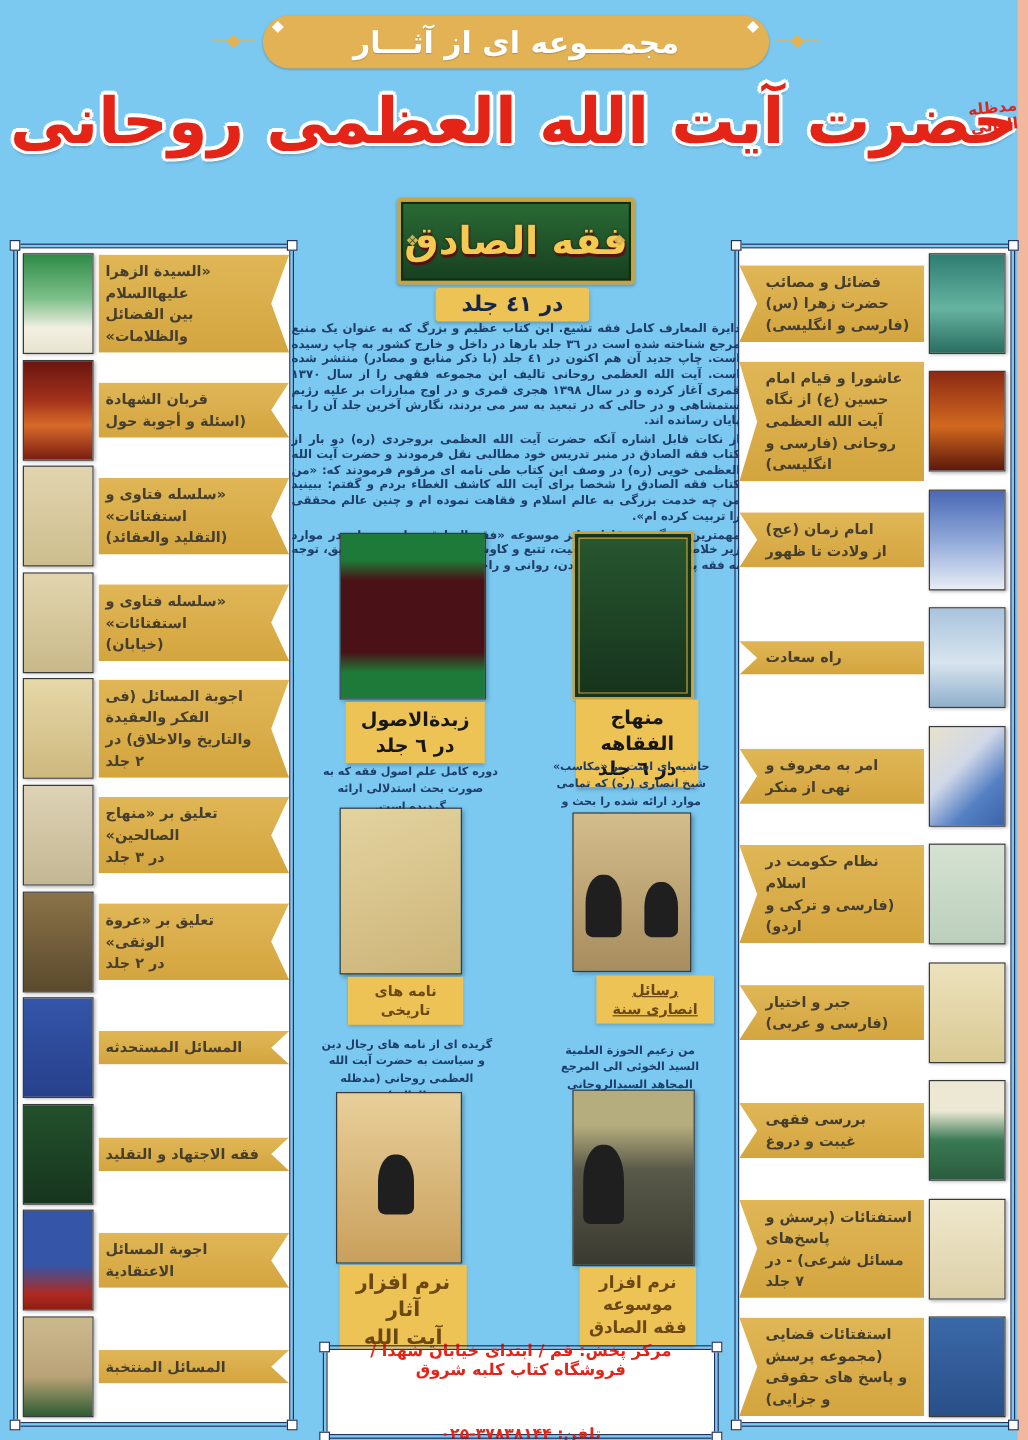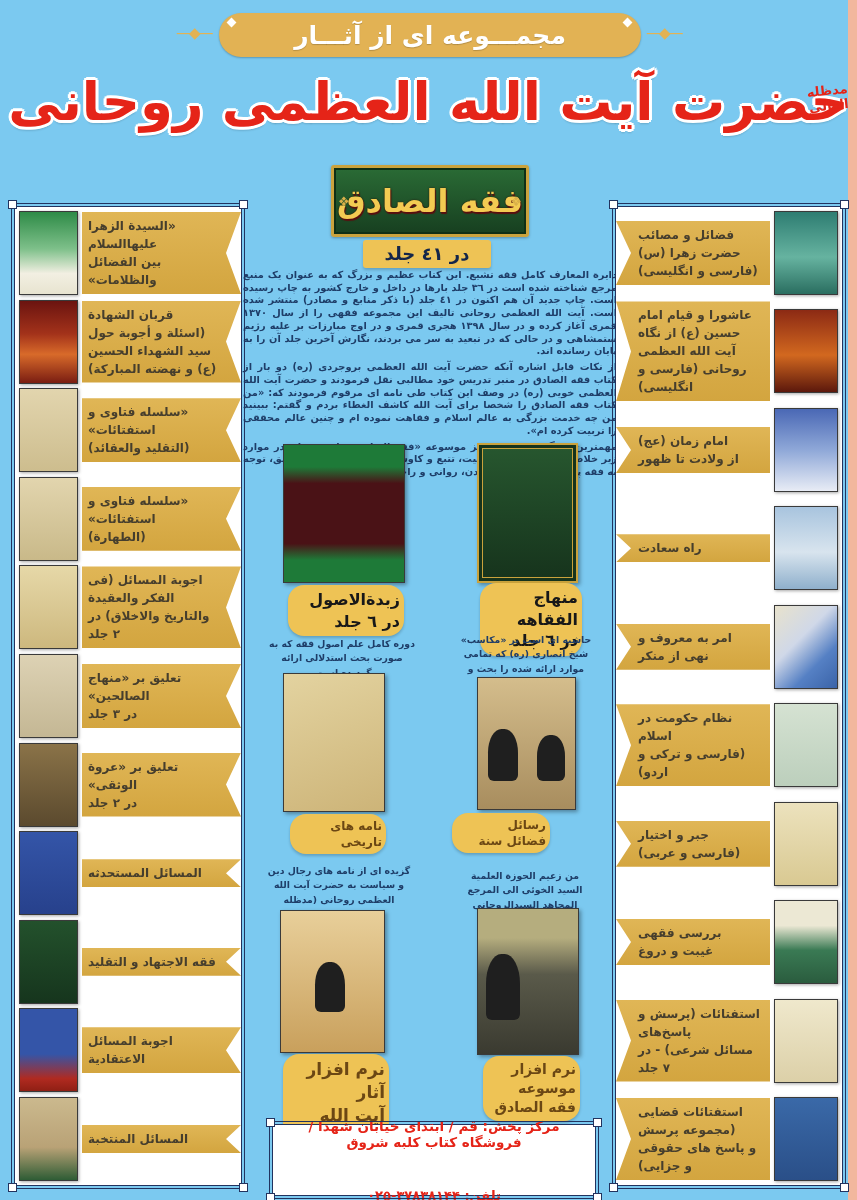--- a/index.html
+++ b/index.html
@@ -58,39 +58,39 @@
   .ribbon{flex:1;background:linear-gradient(180deg,#e0b656,#d3a53f);direction:rtl;text-align:left;
           color:#463e2d;font-weight:bold;font-size:12px;line-height:1.5;padding:5px 0;}
   .ribbon-left{clip-path:polygon(0 0,100% 0,calc(100% - 15px) 50%,100% 100%,0 100%);
                padding-right:22px;padding-left:6px;}
   .ribbon-right{clip-path:polygon(0 0,100% 0,100% 100%,0 100%,15px 50%);
                 padding-right:10px;padding-left:22px;}
   .rl{display:block;}
 
   
   .cover{position:absolute;border:1px solid #3a3a3a;box-shadow:2px 2px 4px rgba(0,0,0,.35);}
-  .clabel{position:absolute;background:#eec355;direction:rtl;text-align:right;font-weight:bold;
-          border-radius:16px;padding:4px 4px;box-shadow:0 2px 3px rgba(0,0,0,.2);line-height:1.35;}
+  .clabel{position:absolute;background:#eec355;direction:rtl;text-align:center;font-weight:bold;
+          border-radius:0;padding:4px 4px;box-shadow:0 2px 3px rgba(0,0,0,.2);line-height:1.35;}
   .clabel .rl{display:block;}
   .cl-black{color:#181818;font-size:16px;}
   .cl-brown{color:#6b4714;font-size:12px;}
   .cdesc{position:absolute;direction:rtl;text-align:center;color:#1e3d68;font-size:9.3px;
          font-weight:bold;line-height:1.55;}
   .cov-zabdat{left:283px;top:444px;width:120px;height:137px;}
   .lab-zabdat{left:288px;top:585px;width:108px;}
   .des-zabdat{left:268px;top:637px;width:148px;}
   .cov-minhaj{left:477px;top:443px;width:97px;height:136px;border:2px solid #c9a23c;
               box-shadow:inset 0 0 0 3px #16331c,inset 0 0 0 4px #c9a23c,2px 2px 4px rgba(0,0,0,.35);}
   .lab-minhaj{left:480px;top:583px;width:94px;}
   .des-minhaj{left:456px;top:633px;width:140px;}
   .cov-nameha{left:283px;top:673px;width:100px;height:137px;}
   .lab-nameha{left:290px;top:814px;width:88px;}
   .des-nameha{left:266px;top:864px;width:146px;}
   .cov-rasael{left:477px;top:677px;width:97px;height:131px;}
-  .lab-rasael{left:452px;top:813px;width:90px;}
+  .lab-rasael{left:497px;top:813px;width:90px;text-decoration:underline;}
   .des-rasael{left:462px;top:869px;width:126px;}
   .cov-soft1{left:280px;top:910px;width:103px;height:141px;}
   .lab-soft1{left:283px;top:1054px;width:98px;font-size:17px;}
   .cov-soft2{left:477px;top:908px;width:100px;height:145px;}
   .lab-soft2{left:483px;top:1056px;width:89px;font-size:14px;}
   .fig{position:absolute;background:#1f1f1f;border-radius:45% 45% 6px 6px;}
   .f1{width:28px;height:46px;right:10px;bottom:28px;}
   .f2{width:30px;height:52px;left:10px;bottom:28px;}
   .f-soft{width:30px;height:50px;left:34px;bottom:40px;}
   .f-soft2{width:34px;height:66px;left:8px;bottom:34px;}
@@ -145,36 +145,35 @@
           <span class="rl">«السیدة الزهرا علیهاالسلام</span>
           <span class="rl">بین الفضائل والظلامات»</span>
           <span class="rl"></span>
         </div>
       </div>
       <div class="row">
         <div class="thumb" style="background: linear-gradient(rgb(107, 20, 16) 0%, rgb(163, 50, 26) 40%, rgb(216, 106, 42) 65%, rgb(122, 29, 18) 100%);"></div>
         <div class="ribbon ribbon-left">
           <span class="rl">قربان الشهادة</span>
           <span class="rl">(اسئلة و أجوبة حول</span>
-          <span class="rl">سید الشهداء الحسین (ع) و نهضته المبارکة)</span>
         </div>
       </div>
       <div class="row">
         <div class="thumb" style="background: linear-gradient(rgb(226, 213, 174), rgb(205, 189, 142));"></div>
         <div class="ribbon ribbon-left">
           <span class="rl">«سلسله فتاوی و استفتائات»</span>
           <span class="rl">(التقلید والعقائد)</span>
           <span class="rl"></span>
         </div>
       </div>
       <div class="row">
         <div class="thumb" style="background: linear-gradient(rgb(226, 213, 174), rgb(201, 185, 137));"></div>
         <div class="ribbon ribbon-left">
           <span class="rl">«سلسله فتاوی و استفتائات»</span>
-          <span class="rl">(الطهارة)</span>
+          <span class="rl">(خیابان)</span>
           <span class="rl"></span>
         </div>
       </div>
       <div class="row">
         <div class="thumb" style="background: linear-gradient(rgb(230, 216, 168), rgb(205, 184, 126));"></div>
         <div class="ribbon ribbon-left">
           <span class="rl">اجوبة المسائل (فی الفکر والعقیدة</span>
           <span class="rl">والتاریخ والاخلاق) در ٢ جلد</span>
           <span class="rl"></span>
         </div>
@@ -319,21 +318,21 @@
     <span class="rl">تاریخی</span>
   </div>
   <div class="cdesc des-nameha">گزیده ای از نامه های رجال دین و سیاست به حضرت آیت الله العظمی روحانی (مدظله العالی)</div>
 
   <div class="cover cov-rasael" style="background: linear-gradient(rgb(212, 189, 140), rgb(168, 141, 94));">
     <div class="fig f1"></div>
     <div class="fig f2"></div>
   </div>
   <div class="clabel cl-brown lab-rasael">
     <span class="rl">رسائل</span>
-    <span class="rl">فضائل سنة</span>
+    <span class="rl">انصاری سنة</span>
   </div>
   <div class="cdesc des-rasael">من زعیم الحوزة العلمیة السید الخوئی الی المرجع المجاهد السیدالروحانی</div>
 
   <div class="cover cov-soft1" style="background: linear-gradient(rgb(232, 207, 154), rgb(201, 160, 92));">
     <div class="fig f-soft"></div>
   </div>
   <div class="clabel cl-brown lab-soft1">
     <span class="rl">نرم افزار آثار</span>
     <span class="rl">آیت الله العظمی</span>
     <span class="rl">روحانی</span>

